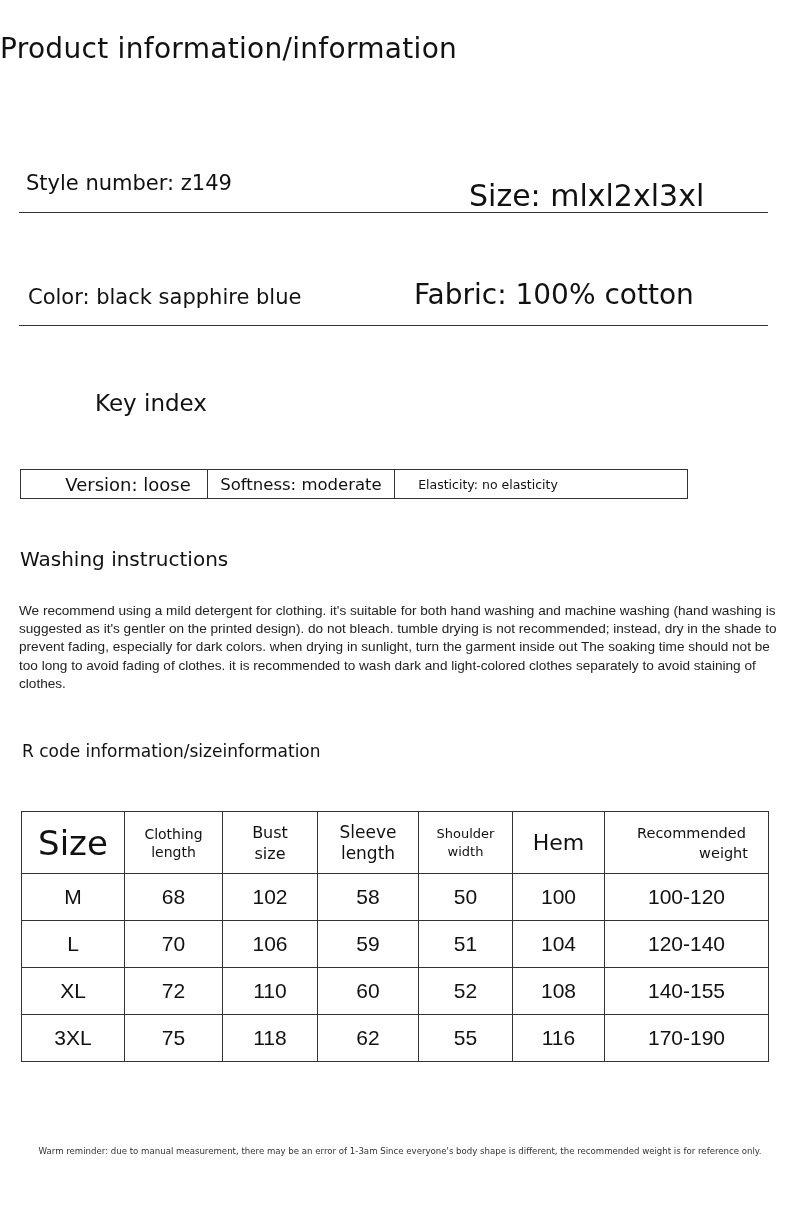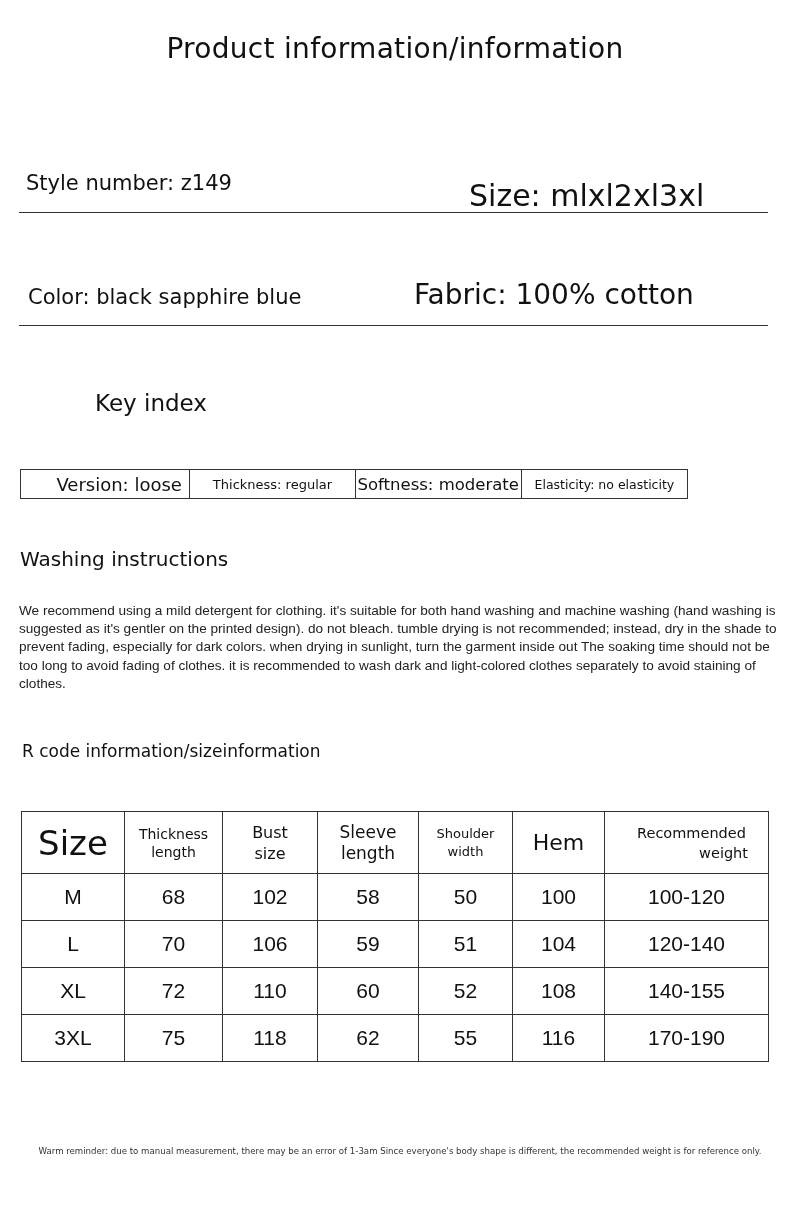--- a/index.html
+++ b/index.html
@@ -1,18 +1,18 @@
 <!DOCTYPE html>
 <html><head>
   <meta charset="utf-8">
   <style>
     html, body { margin: 0; padding: 0; background: #ffffff; }
     body { width: 790px; height: 1205px; position: relative; overflow: hidden; color: #111; font-family: "DejaVu Sans", sans-serif; }
     .abs { position: absolute; white-space: nowrap; }
-    .title { left: 0; width: 790px; top: 32px; text-align: center; font-size: 28px; letter-spacing: 0.3px; font-family: "DejaVu Sans", sans-serif; }
+    .title { left: 0; width: 790px; top: 32px; text-align: left; font-size: 28px; letter-spacing: 0.3px; font-family: "DejaVu Sans", sans-serif; }
     .rule { position: absolute; left: 19px; width: 749px; height: 0; border-top: 1.5px solid #333; }
     .f22 { font-size: 21px; }
     .f30 { font-size: 30px; margin-top: 16px; }
     .f27 { font-size: 28px; }
     .keyindex { left: 95px; top: 390px; font-size: 23px; }
     .kt { position: absolute; left: 20px; top: 469px; width: 668px; height: 30px; border: 1.5px solid #333; display: flex; box-sizing: border-box; }
     .kt .cell { border-right: 1.5px solid #333; display: flex; align-items: center; justify-content: center; box-sizing: border-box; white-space: nowrap; }
     .kt .cell:last-child { border-right: none; }
     .wash-title { left: 20px; top: 547px; font-size: 20px; }
     .wash-body { position: absolute; left: 19px; top: 602px; width: 760px; font-size: 13.6px; line-height: 18.2px; font-family: "Liberation Sans", sans-serif; color: #222; }
@@ -37,21 +37,20 @@
 <div class="rule" style="top:212px;"></div>
 
 <div class="abs f22" style="left:28px; top:285px;">Color: black sapphire blue</div>
 <div class="abs f27" style="left:414px; top:278px;">Fabric: 100% cotton</div>
 <div class="rule" style="top:325px;"></div>
 
 <div class="abs keyindex">Key index</div>
 
 <div class="kt">
   <div class="cell" style="width:187px; font-size:18px; padding-left:28px;">Version: loose</div>
-  <div class="cell" style="width:186px; font-size:13px;">Thickness: regular</div>
   <div class="cell" style="width:187px; font-size:16.5px;">Softness: moderate</div>
   <div class="cell" style="width:186px; font-size:12.5px;">Elasticity: no elasticity</div>
 </div>
 
 <div class="abs wash-title">Washing instructions</div>
 <div class="wash-body">We recommend using a mild detergent for clothing. it's suitable for both hand washing and machine washing (hand washing is suggested as it's gentler on the printed design). do not bleach. tumble drying is not recommended; instead, dry in the shade to prevent fading, especially for dark colors. when drying in sunlight, turn the garment inside out The soaking time should not be too long to avoid fading of clothes. it is recommended to wash dark and light-colored clothes separately to avoid staining of clothes.</div>
 
 <div class="abs rcode">R code information/sizeinformation</div>
 
 <table class="size">
@@ -61,21 +60,21 @@
       <col style="width:95px">
       <col style="width:101px">
       <col style="width:94px">
       <col style="width:92px">
       <col style="width:164px">
   </colgroup>
   <thead>
     <tr>
       <th class="h-big"><span>Size</span></th>
       <th class="h-small">
-          <div>Thickness</div>
+          <div>Clothing</div>
           <div>length</div>
         </th>
       <th class="h-mid">
           <div>Bust</div>
           <div>size</div>
         </th>
       <th class="h-mid" style="font-size:17px;">
           <div>Sleeve</div>
           <div>length</div>
         </th>

